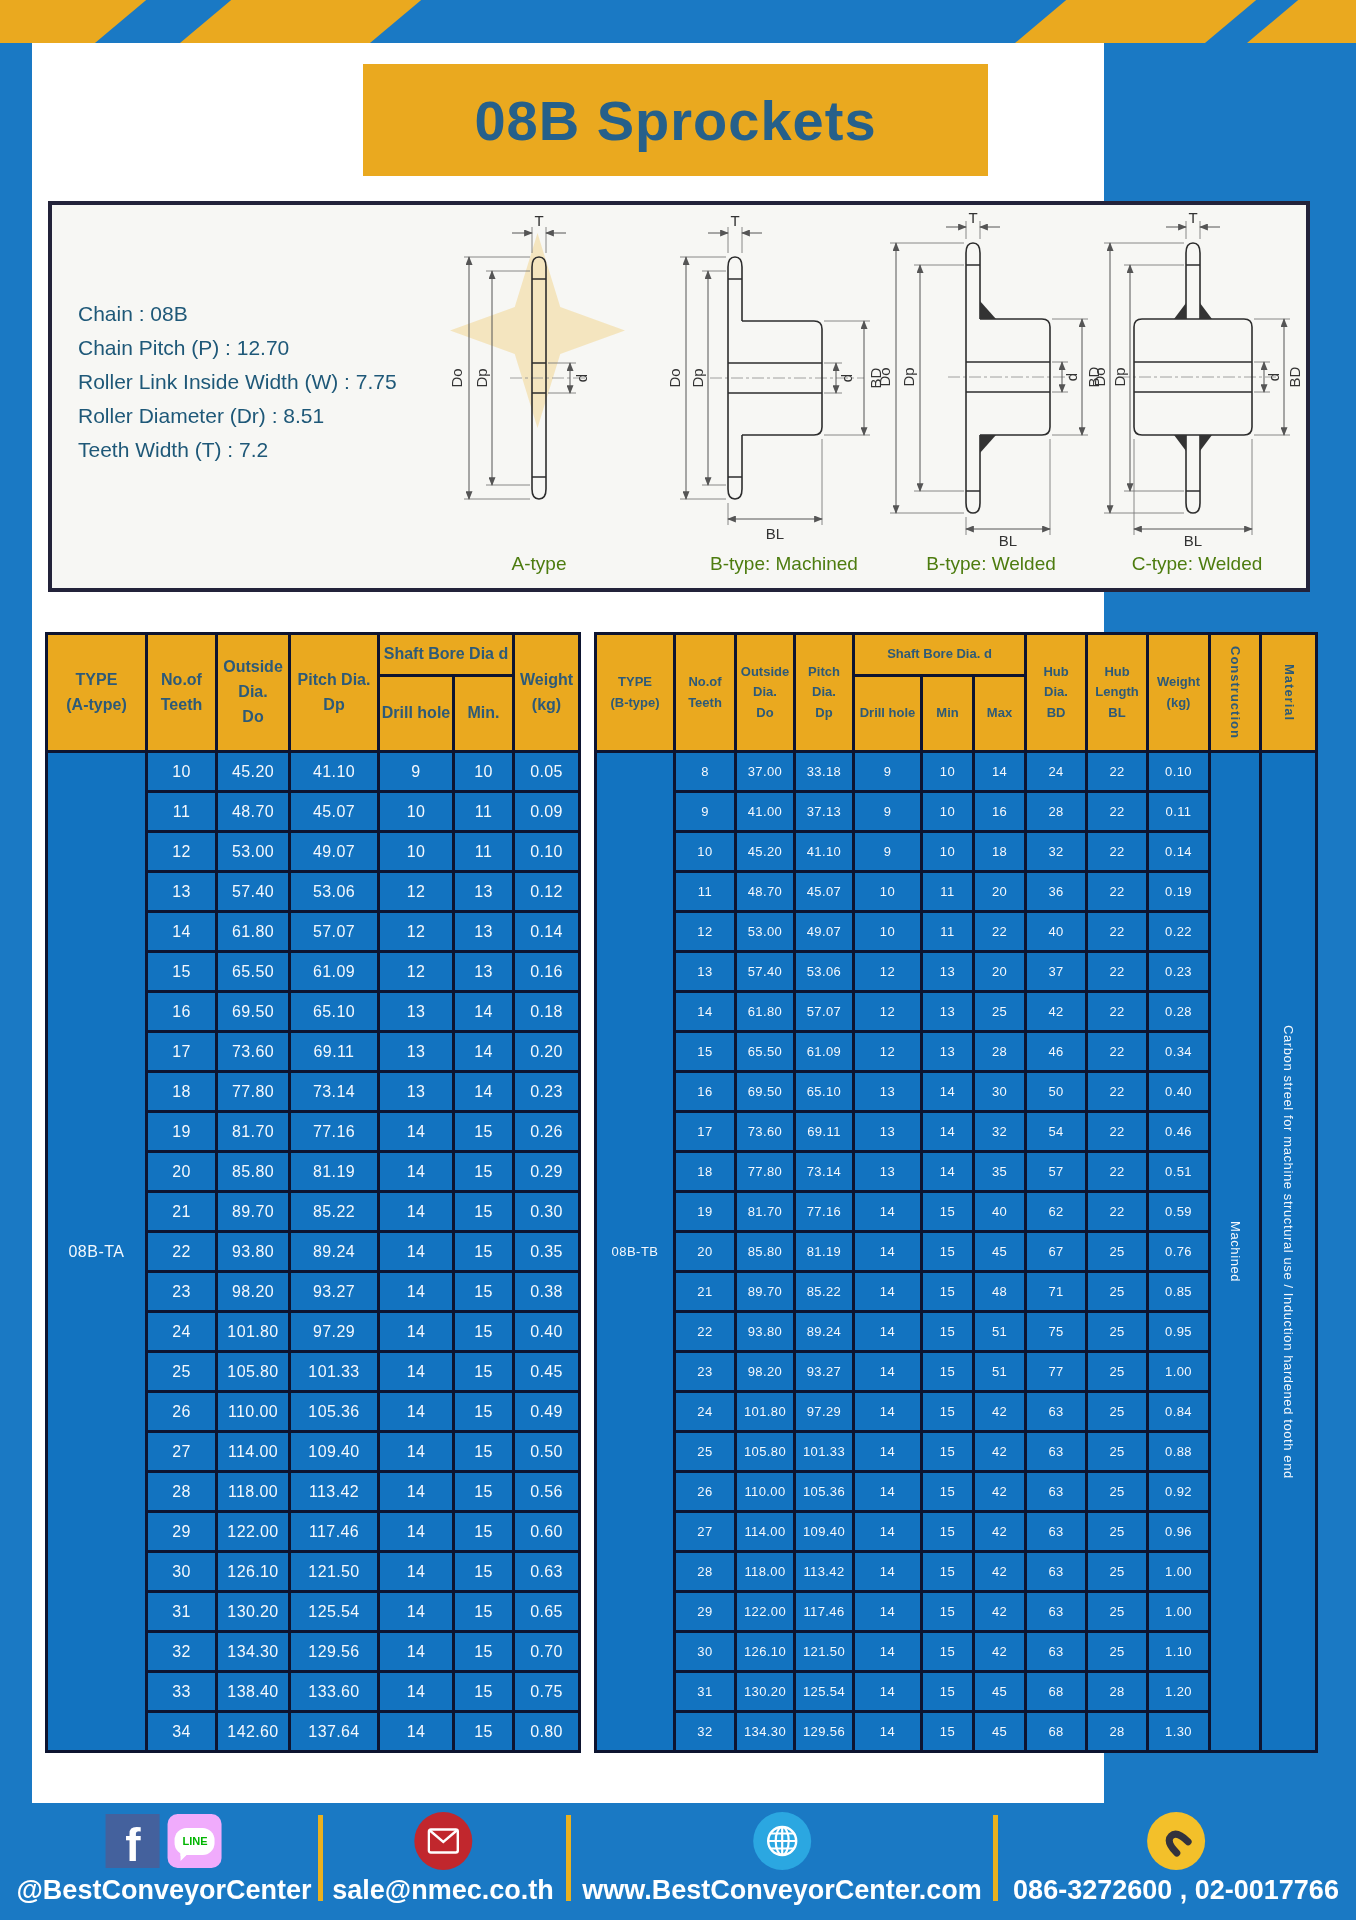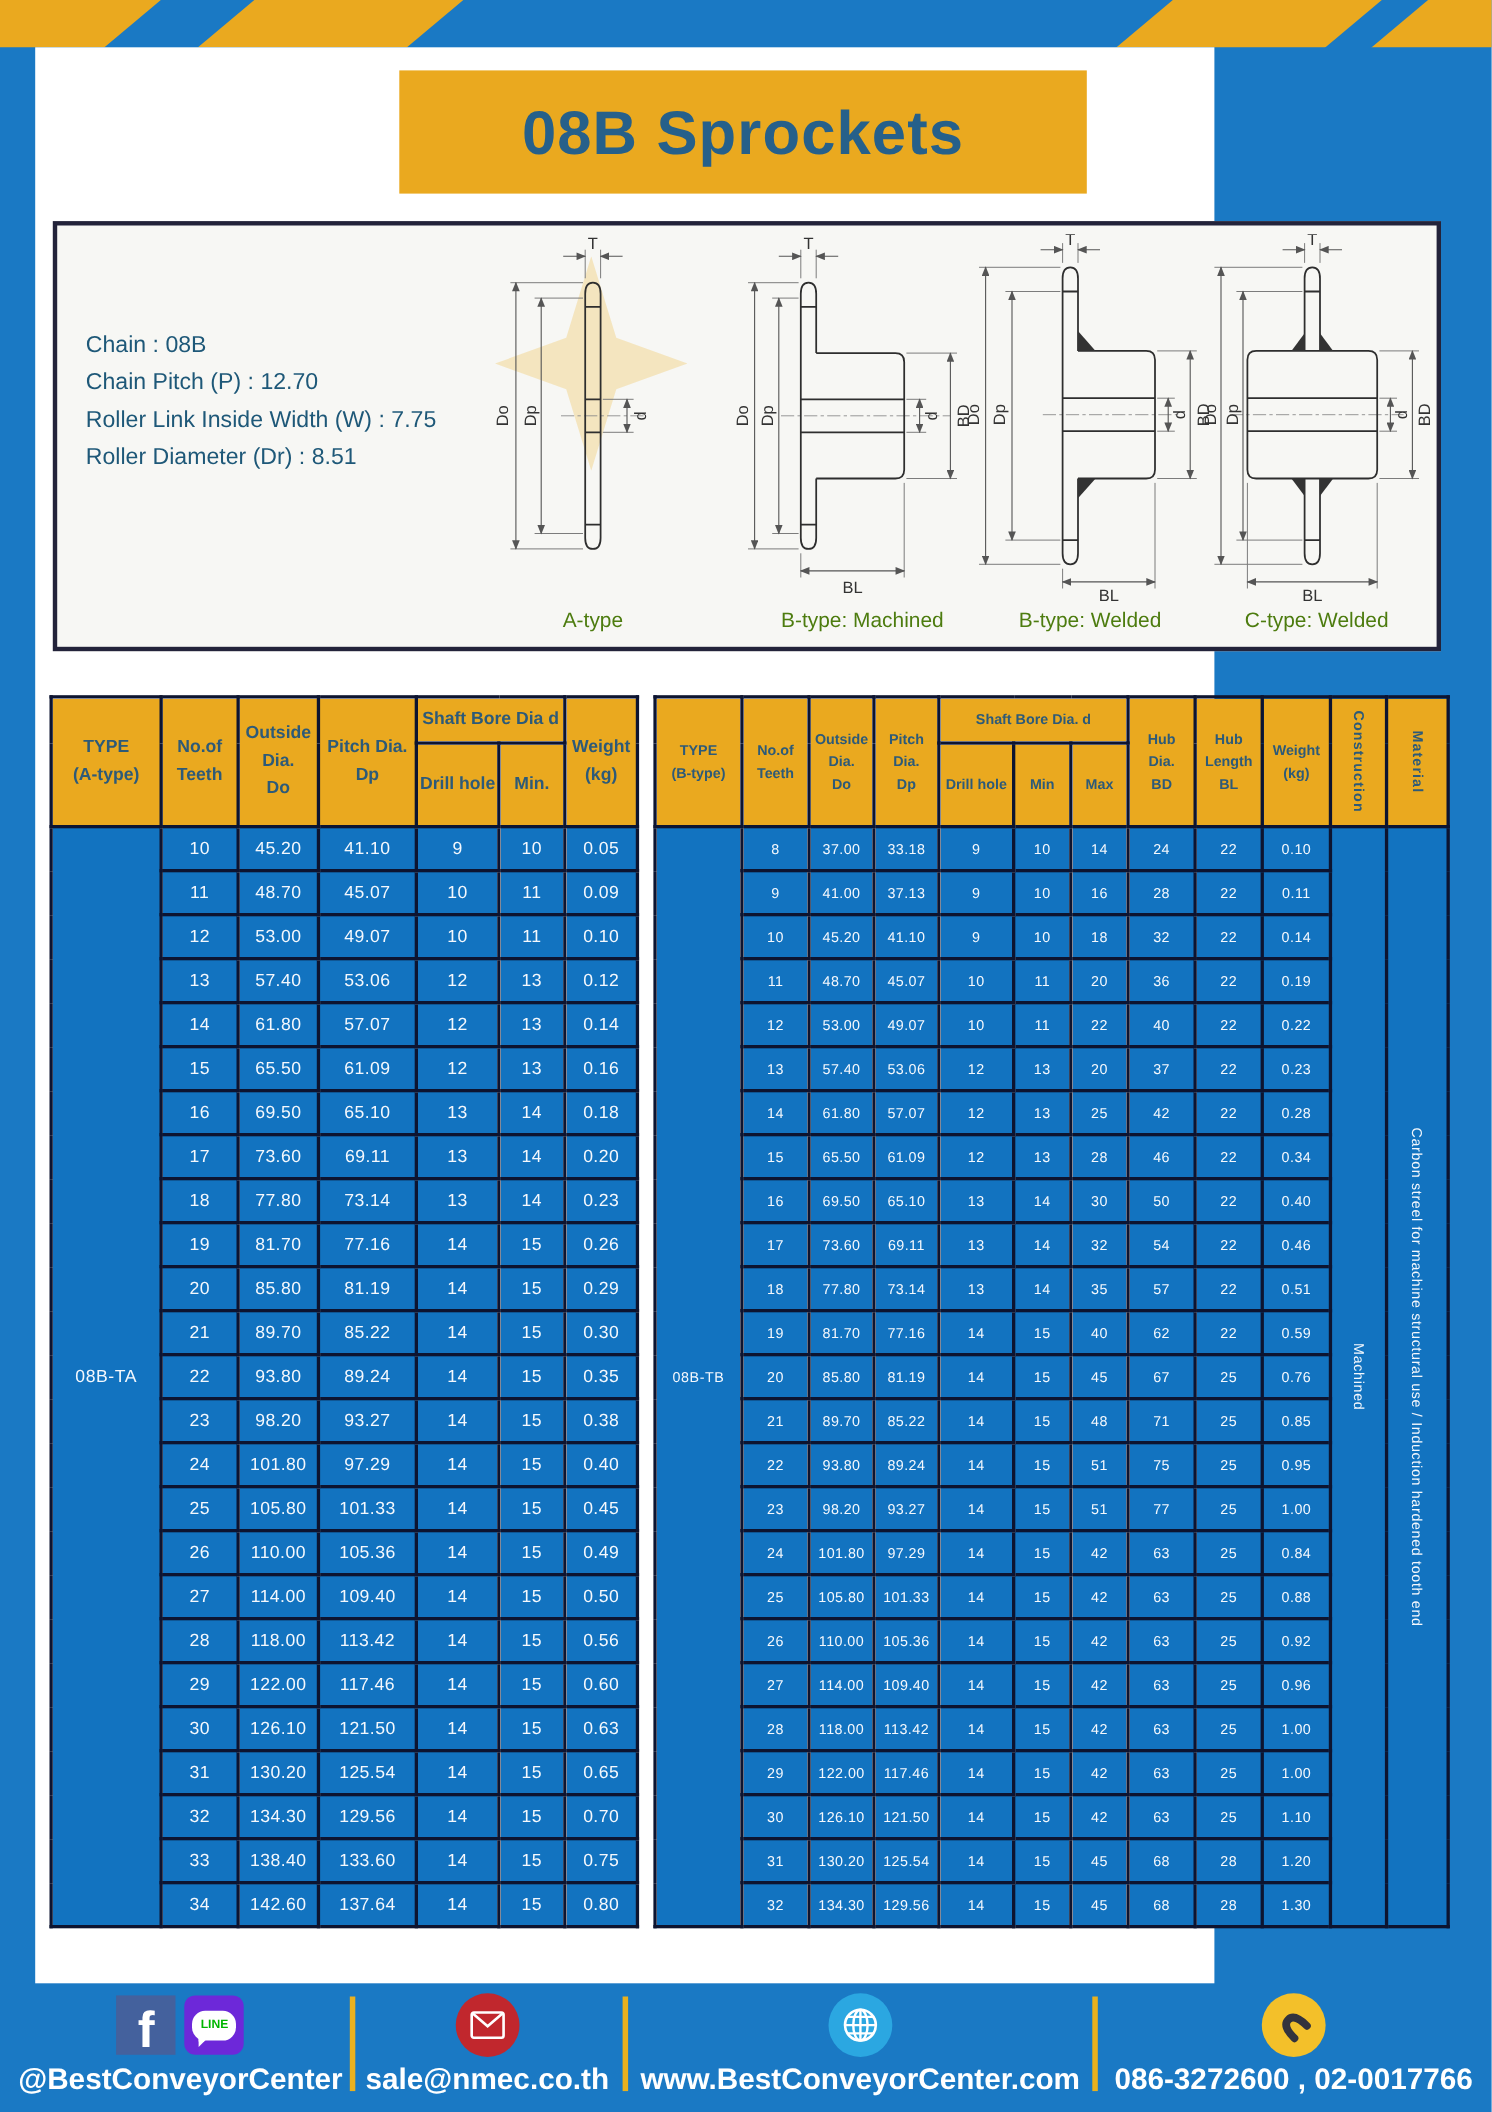--- a/index.html
+++ b/index.html
@@ -54,21 +54,21 @@
   .vcell{writing-mode:vertical-rl;font-size:13.5px;letter-spacing:0.6px;}
   .material-text{font-size:12.5px;}
   
   .footer{position:absolute;left:0;top:1803px;width:1356px;height:117px;}
   .fgroup{position:absolute;top:8px;display:flex;flex-direction:column;align-items:center;transform:translateX(-50%);}
   .icons{display:flex;gap:8px;align-items:center;height:60px;}
   .ftext{color:#ffffff;font-size:27px;font-weight:bold;margin-top:4px;white-space:nowrap;}
   .fdiv{position:absolute;top:12px;width:5px;height:86px;background:#e9b11f;}
   .fb{width:54px;height:54px;background:#44619d;color:#fff;display:flex;align-items:flex-end;
       justify-content:center;font-size:46px;font-weight:bold;line-height:0.95;}
-  .lineic{width:54px;height:54px;background:#6d28d9;border-radius:10px;display:flex;align-items:center;justify-content:center;}
+  .lineic{width:54px;height:54px;background:#f0abfc;border-radius:10px;display:flex;align-items:center;justify-content:center;}
   .bub{width:40px;height:27px;background:#fff;border-radius:12px;display:flex;align-items:center;justify-content:center;
        font-size:11px;font-weight:bold;color:#00b500;position:relative;}
   .bub::after{content:"";position:absolute;left:6px;bottom:-6px;border:5px solid transparent;border-top-color:#fff;border-left-color:#fff;}
   .circ{width:58px;height:58px;border-radius:50%;display:flex;align-items:center;justify-content:center;}
   .mail{background:#c1272d;} .globe{background:#2ba7e1;} .phone{background:#f3c02a;}
 </style>
 </head>
 <body>
 
 <svg width="0" height="0" style="position:absolute" aria-hidden="true">
@@ -93,20 +93,21 @@
   </div>
 
   <div class="panel">
     <div class="wm-star"></div>
 
     <div class="specs">
       <div>Chain  : 08B</div>
       <div>Chain Pitch (P)  :  12.70</div>
       <div>Roller Link Inside Width (W)  :  7.75</div>
       <div>Roller Diameter (Dr)  : 8.51</div>
+      <div>Teeth Width (T)  :  7.2</div>
     </div>
 
     <div class="drawing dA">
       <svg width="230" height="335" viewBox="0 0 230 335">
         <line class="cl" x1="86" y1="165" x2="164" y2="165"></line>
         <path class="obj" d="M108,66 L108,54 Q108,44 115,44 Q122,44 122,54 L122,66 M108,66 L122,66 M108,66 L108,264 M122,66 L122,264 M108,264 L122,264 M108,264 L108,276 Q108,286 115,286 Q122,286 122,276 L122,264"></path>
         <path class="obj" d="M108,150 L122,150 M108,180 L122,180"></path>
         <line class="ext" x1="108" y1="40" x2="108" y2="14"></line>
           <line class="ext" x1="122" y1="40" x2="122" y2="14"></line>
         <line class="dim1" x1="88" y1="20" x2="108" y2="20"></line>

